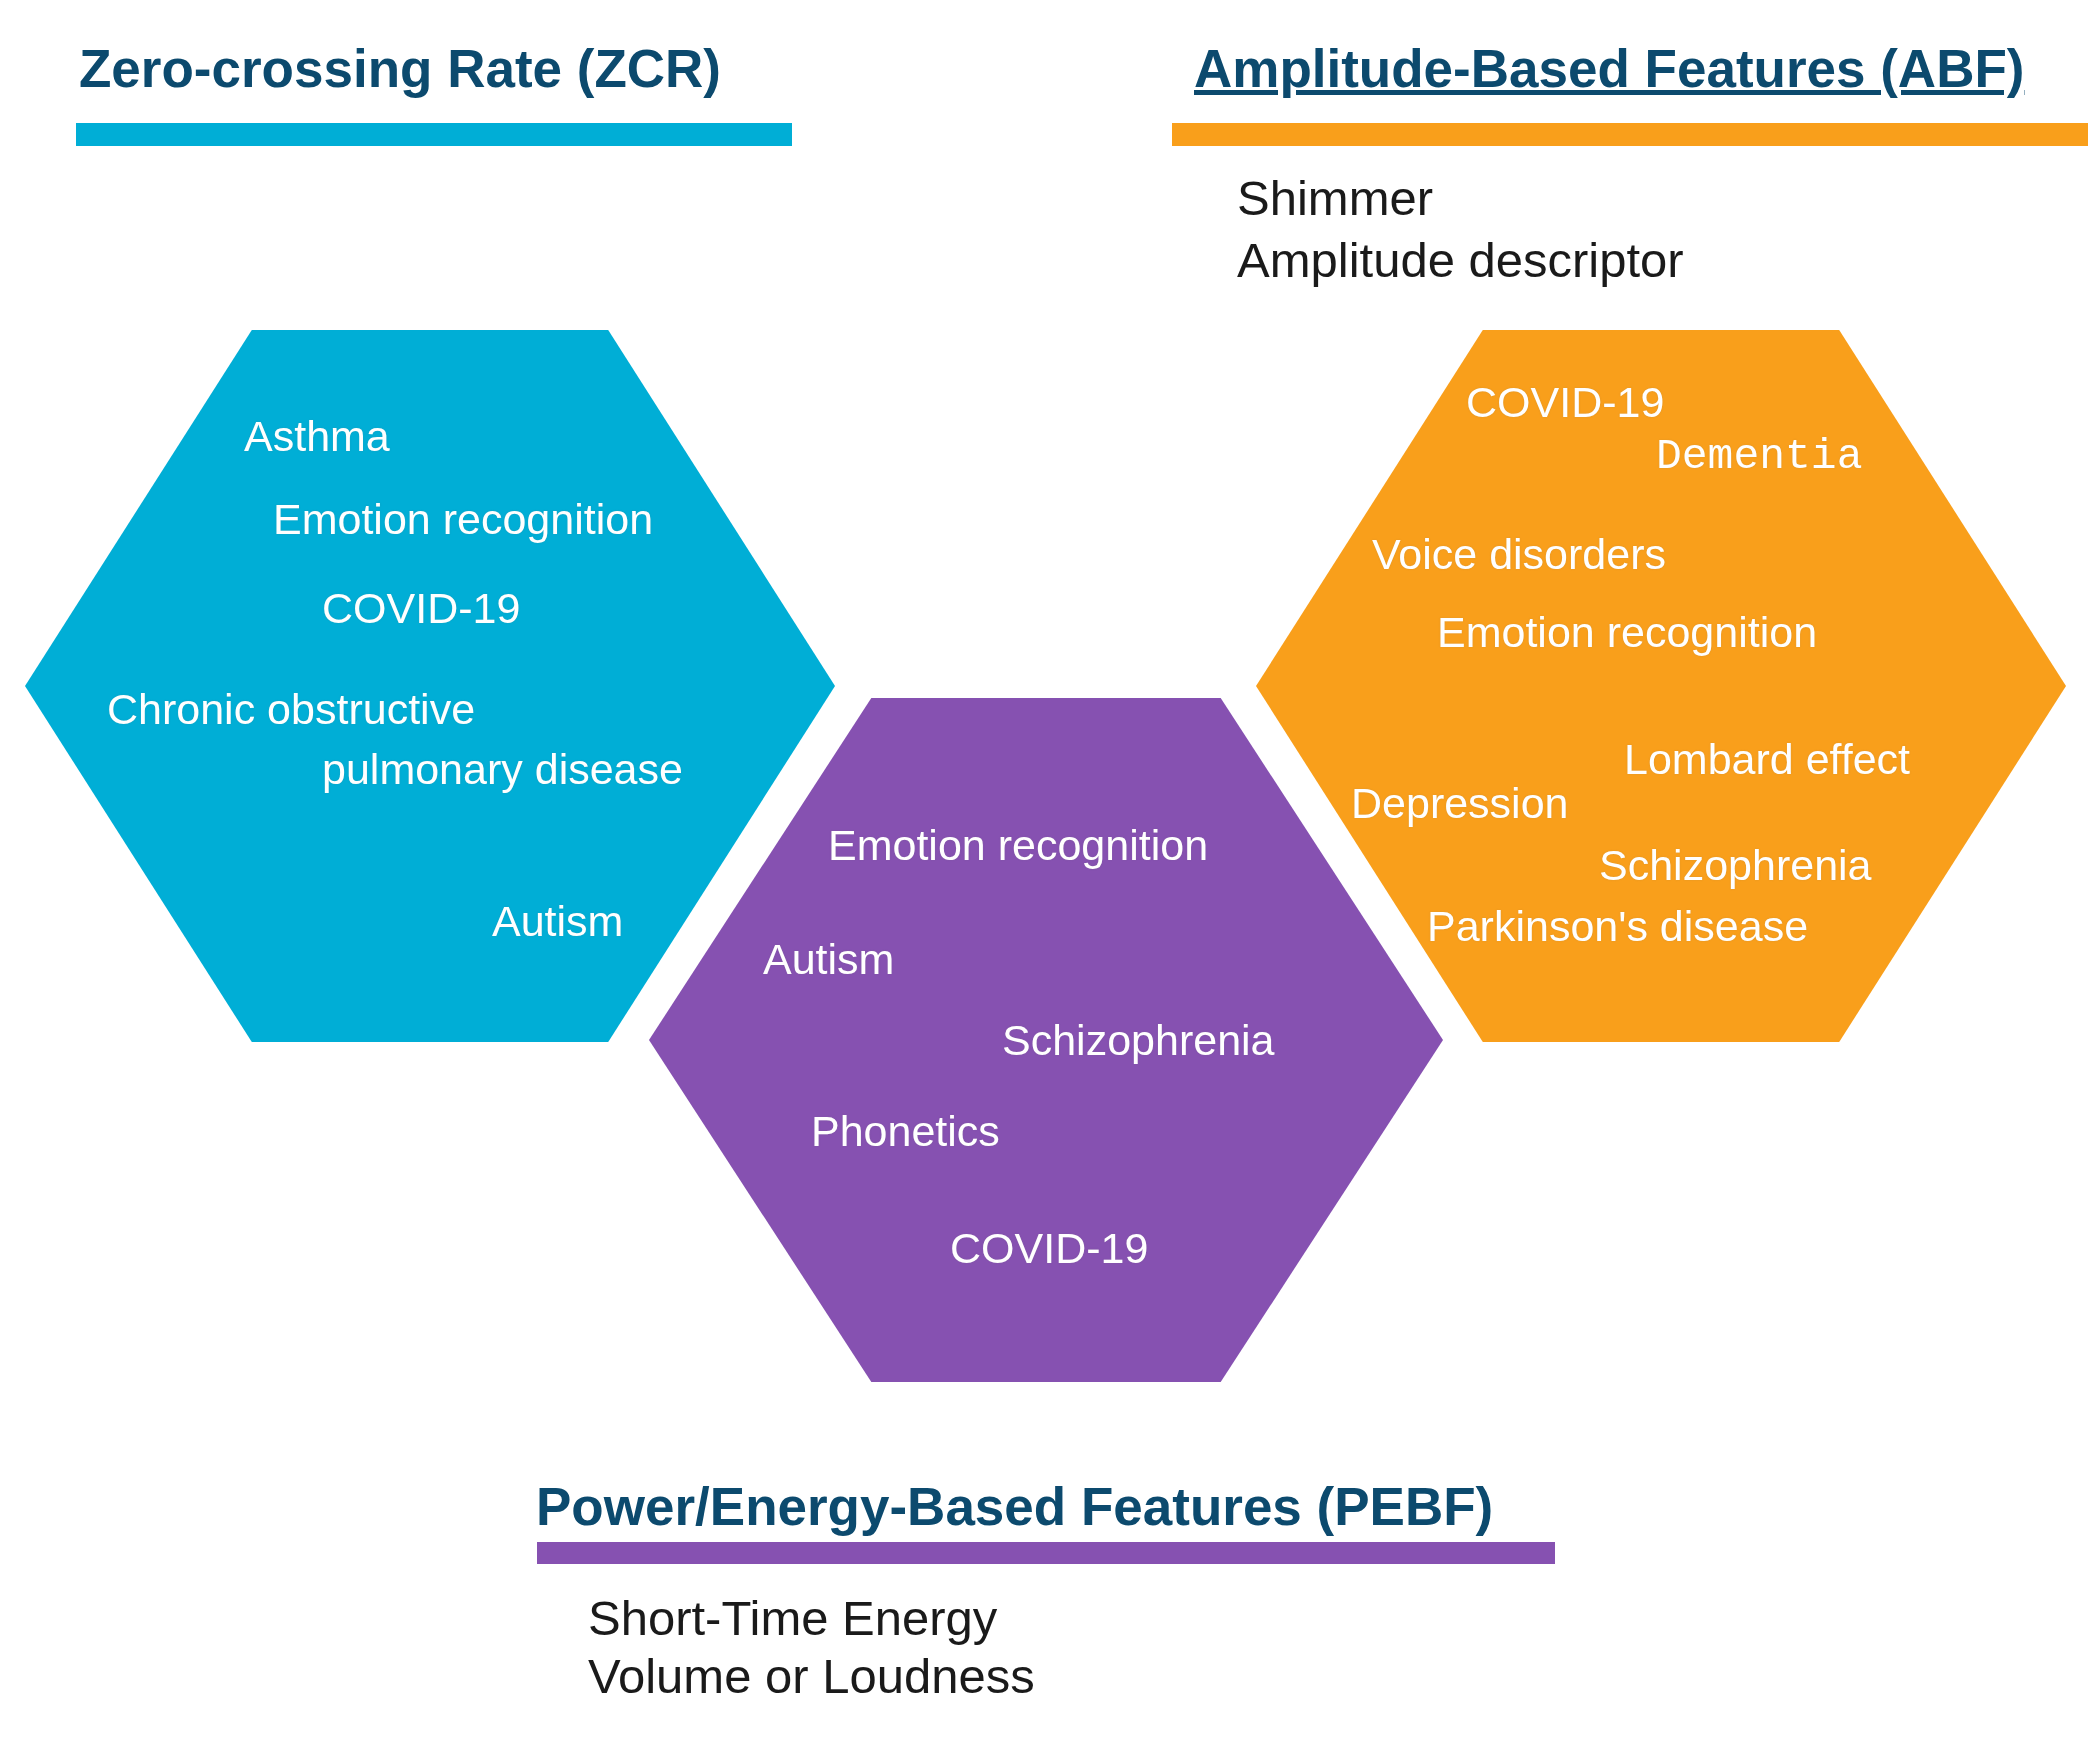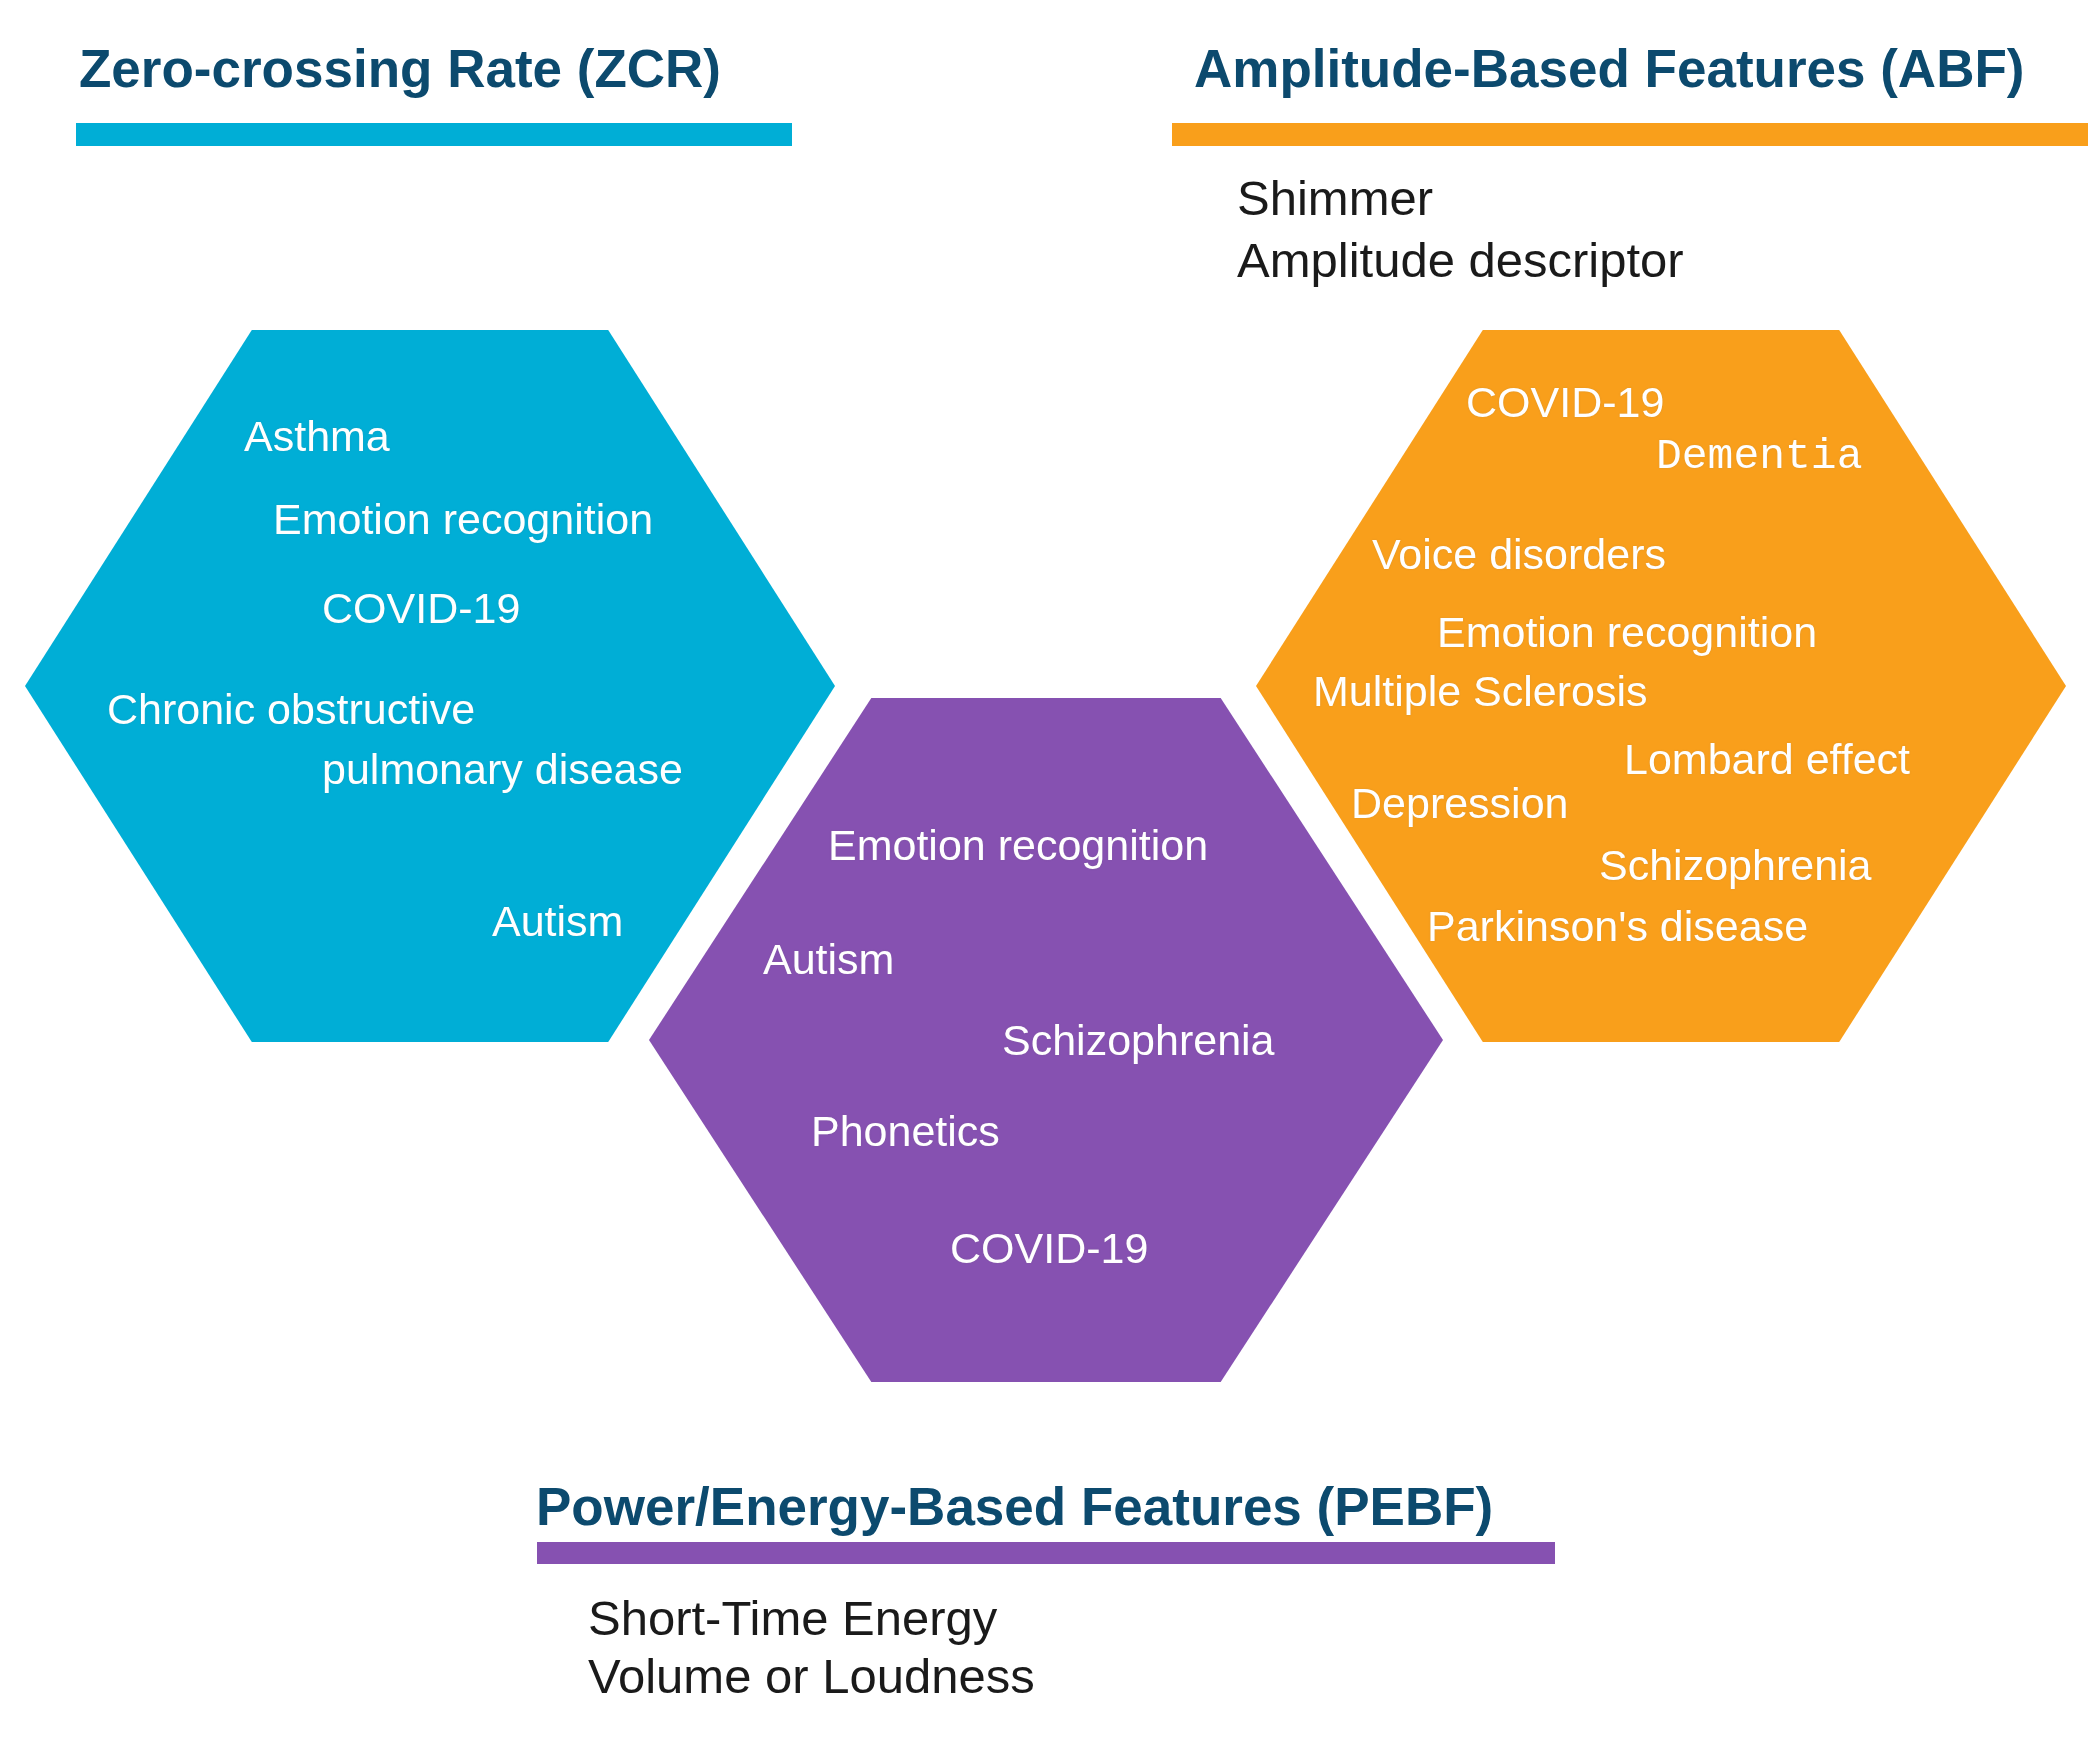--- a/index.html
+++ b/index.html
@@ -49,39 +49,38 @@
   }
 </style>
 </head>
 <body>
 
 <div class="canvas">
 
   <div class="section-title" style="left:79px; top:40px;">Zero-crossing Rate (ZCR)</div>
   <div class="underline-bar" style="left: 76px; top: 123px; width: 716px; background-color: rgb(0, 174, 214);"></div>
 
-  <div class="section-title" style="left:1194px; top:40px;">Amplitude-Based Features (ABF)</div>
+  <div class="section-title" style="left:1194px; top:40px;text-decoration:underline;">Amplitude-Based Features (ABF)</div>
   <div class="underline-bar" style="left: 1172px; top: 123px; width: 916px; background-color: rgb(249, 159, 27);"></div>
   <div class="sub-feature" style="left:1237px; top:198px;">Shimmer</div>
   <div class="sub-feature" style="left:1237px; top:260px;">Amplitude descriptor</div>
 
   <div class="hex" style="left: 25px; top: 330px; width: 810px; height: 712px; background-color: rgb(0, 174, 214);"></div>
   <div class="hex-label" style="left:244px; top:436px;">Asthma</div>
   <div class="hex-label" style="left:273px; top:519px;">Emotion recognition</div>
   <div class="hex-label" style="left:322px; top:608px;">COVID-19</div>
   <div class="hex-label" style="left:107px; top:709px;">Chronic obstructive</div>
   <div class="hex-label" style="left:322px; top:769px;">pulmonary disease</div>
   <div class="hex-label" style="left:492px; top:921px;">Autism</div>
 
   <div class="hex" style="left: 1256px; top: 330px; width: 810px; height: 712px; background-color: rgb(249, 159, 27);"></div>
   <div class="hex-label" style="left:1466px; top:402px;">COVID-19</div>
   <div class="hex-label" style="left:1656px; top:456px;font-family:Liberation Mono, monospace;">Dementia</div>
   <div class="hex-label" style="left:1372px; top:554px;">Voice disorders</div>
   <div class="hex-label" style="left:1437px; top:632px;">Emotion recognition</div>
-  <div class="hex-label" style="left:1313px; top:691px;">Multiple Sclerosis</div>
   <div class="hex-label" style="left:1624px; top:751px;margin-top:8px;">Lombard effect</div>
   <div class="hex-label" style="left:1351px; top:803px;">Depression</div>
   <div class="hex-label" style="left:1599px; top:865px;">Schizophrenia</div>
   <div class="hex-label" style="left:1427px; top:926px;">Parkinson's disease</div>
 
   <div class="hex" style="left: 649px; top: 698px; width: 794px; height: 684px; background-color: rgb(134, 81, 177);"></div>
   <div class="hex-label" style="left:828px; top:845px;">Emotion recognition</div>
   <div class="hex-label" style="left:763px; top:959px;">Autism</div>
   <div class="hex-label" style="left:1002px; top:1040px;">Schizophrenia</div>
   <div class="hex-label" style="left:811px; top:1131px;">Phonetics</div>

